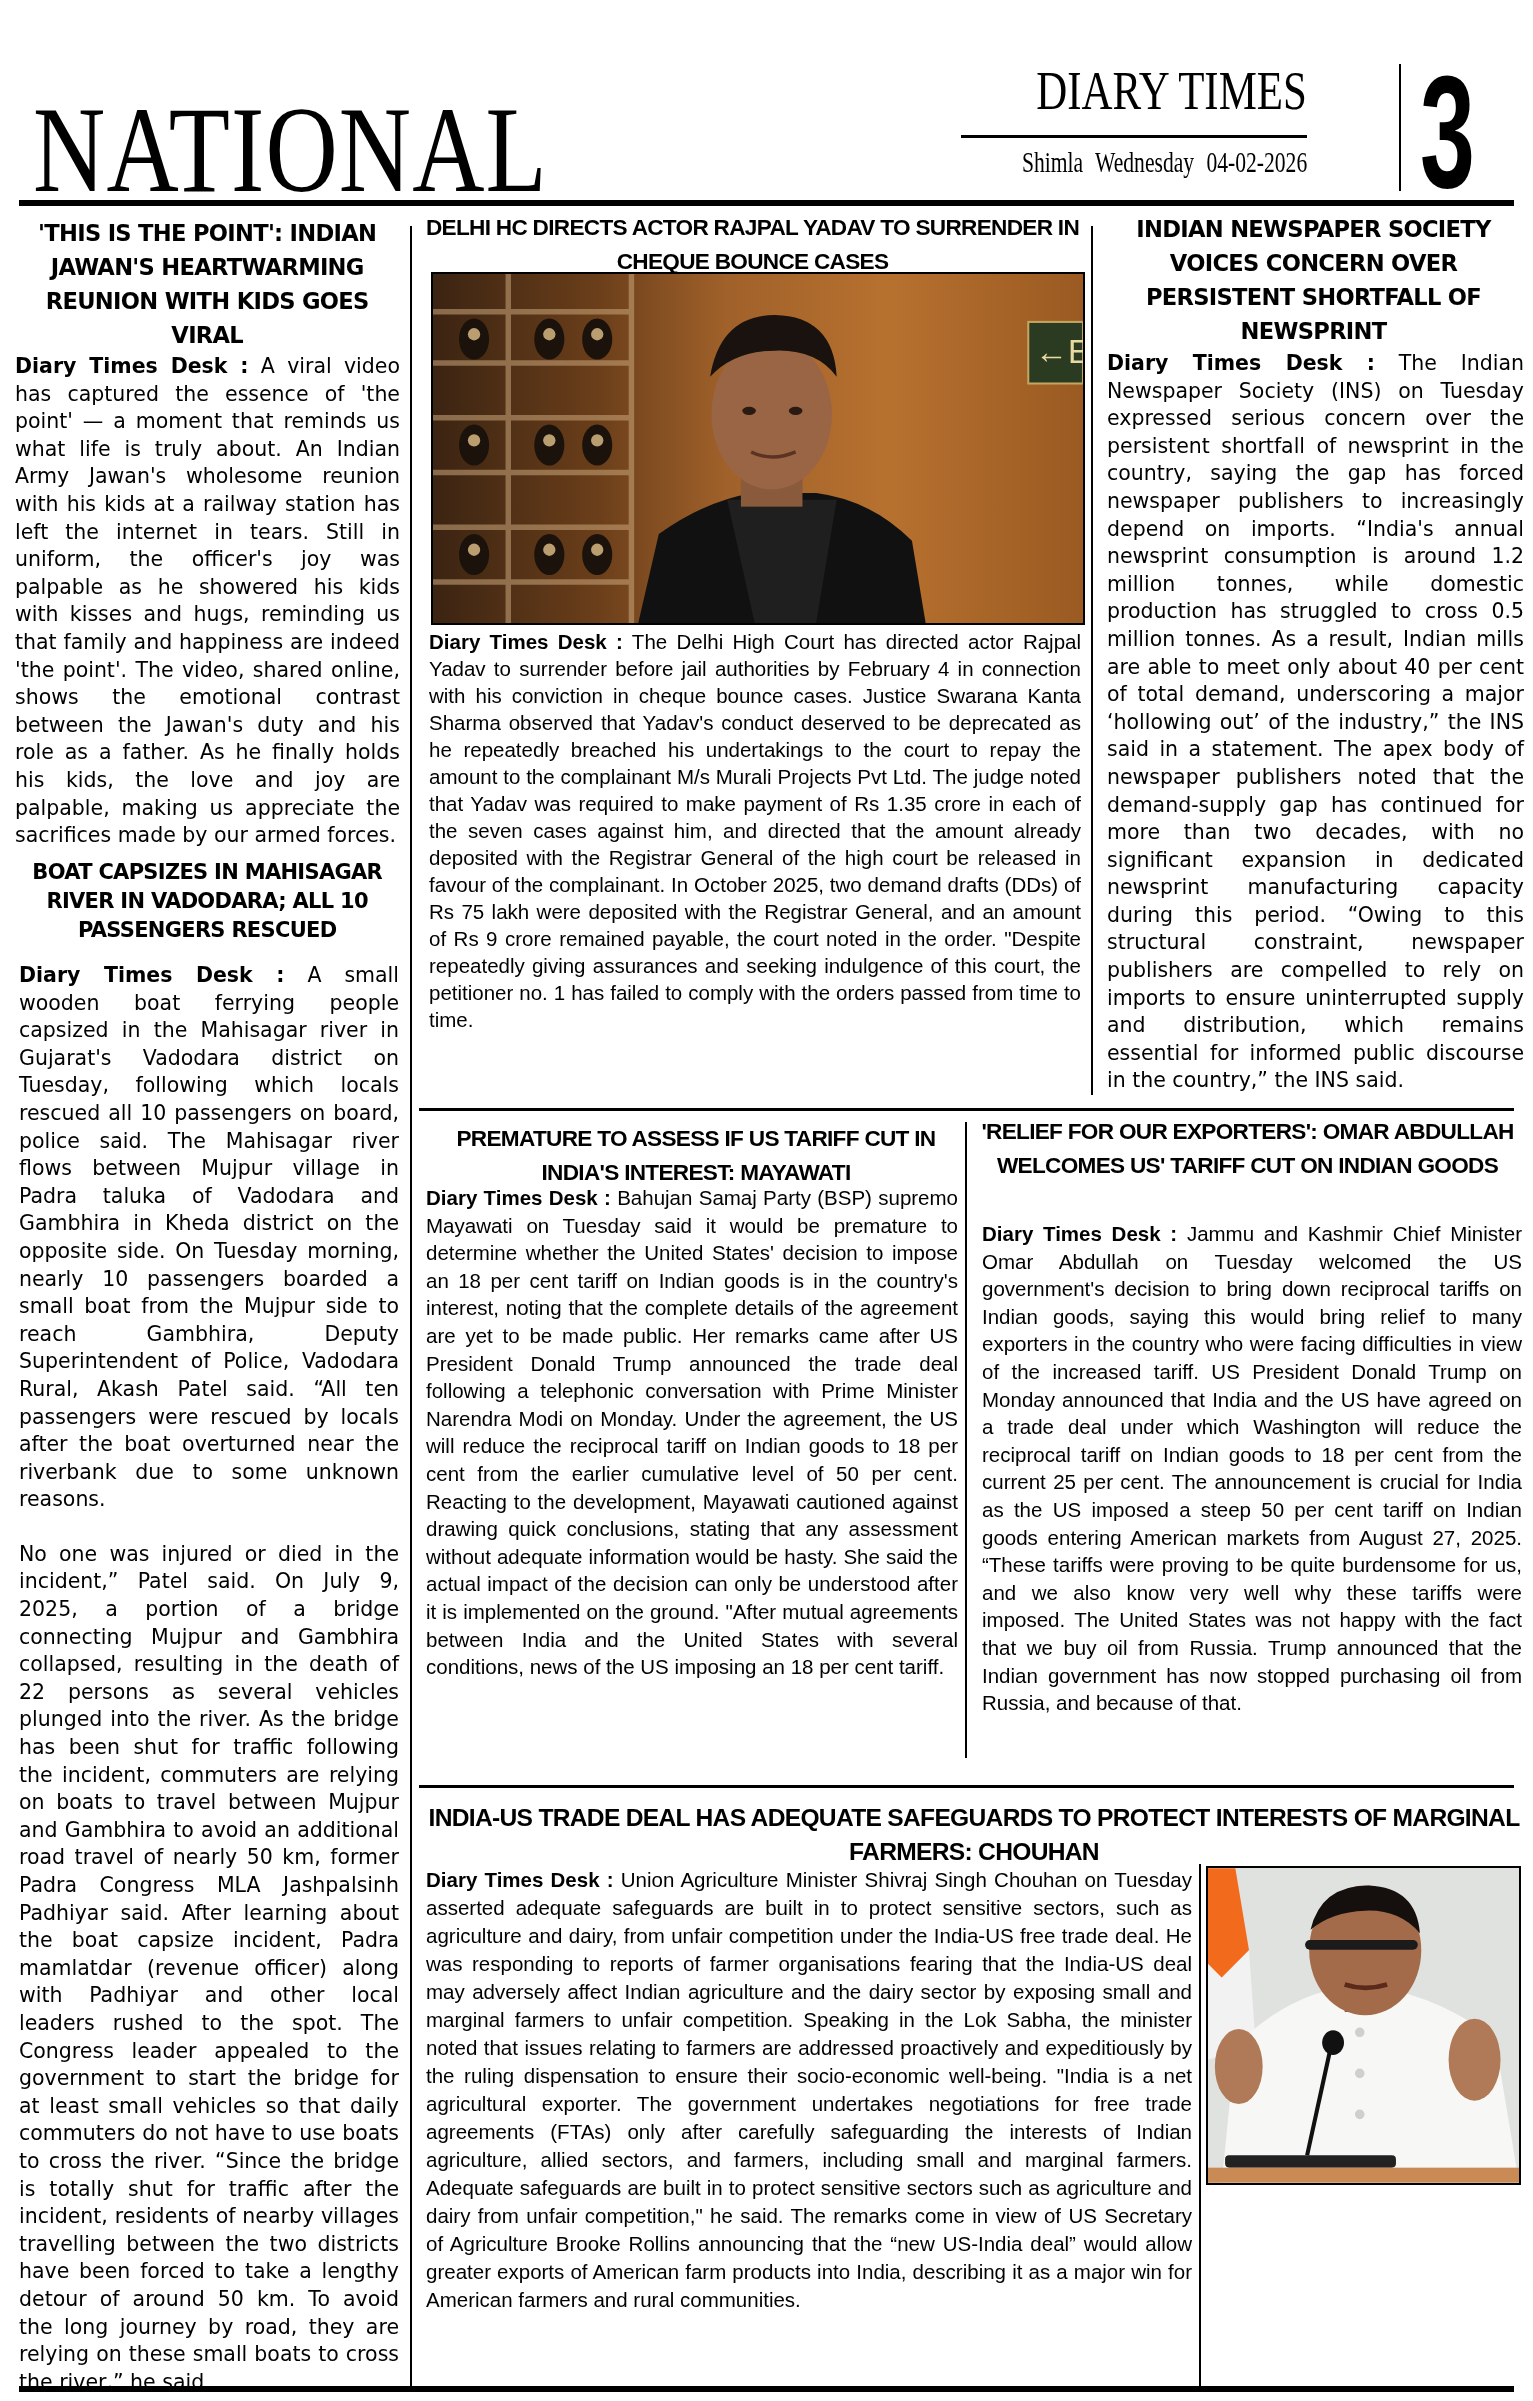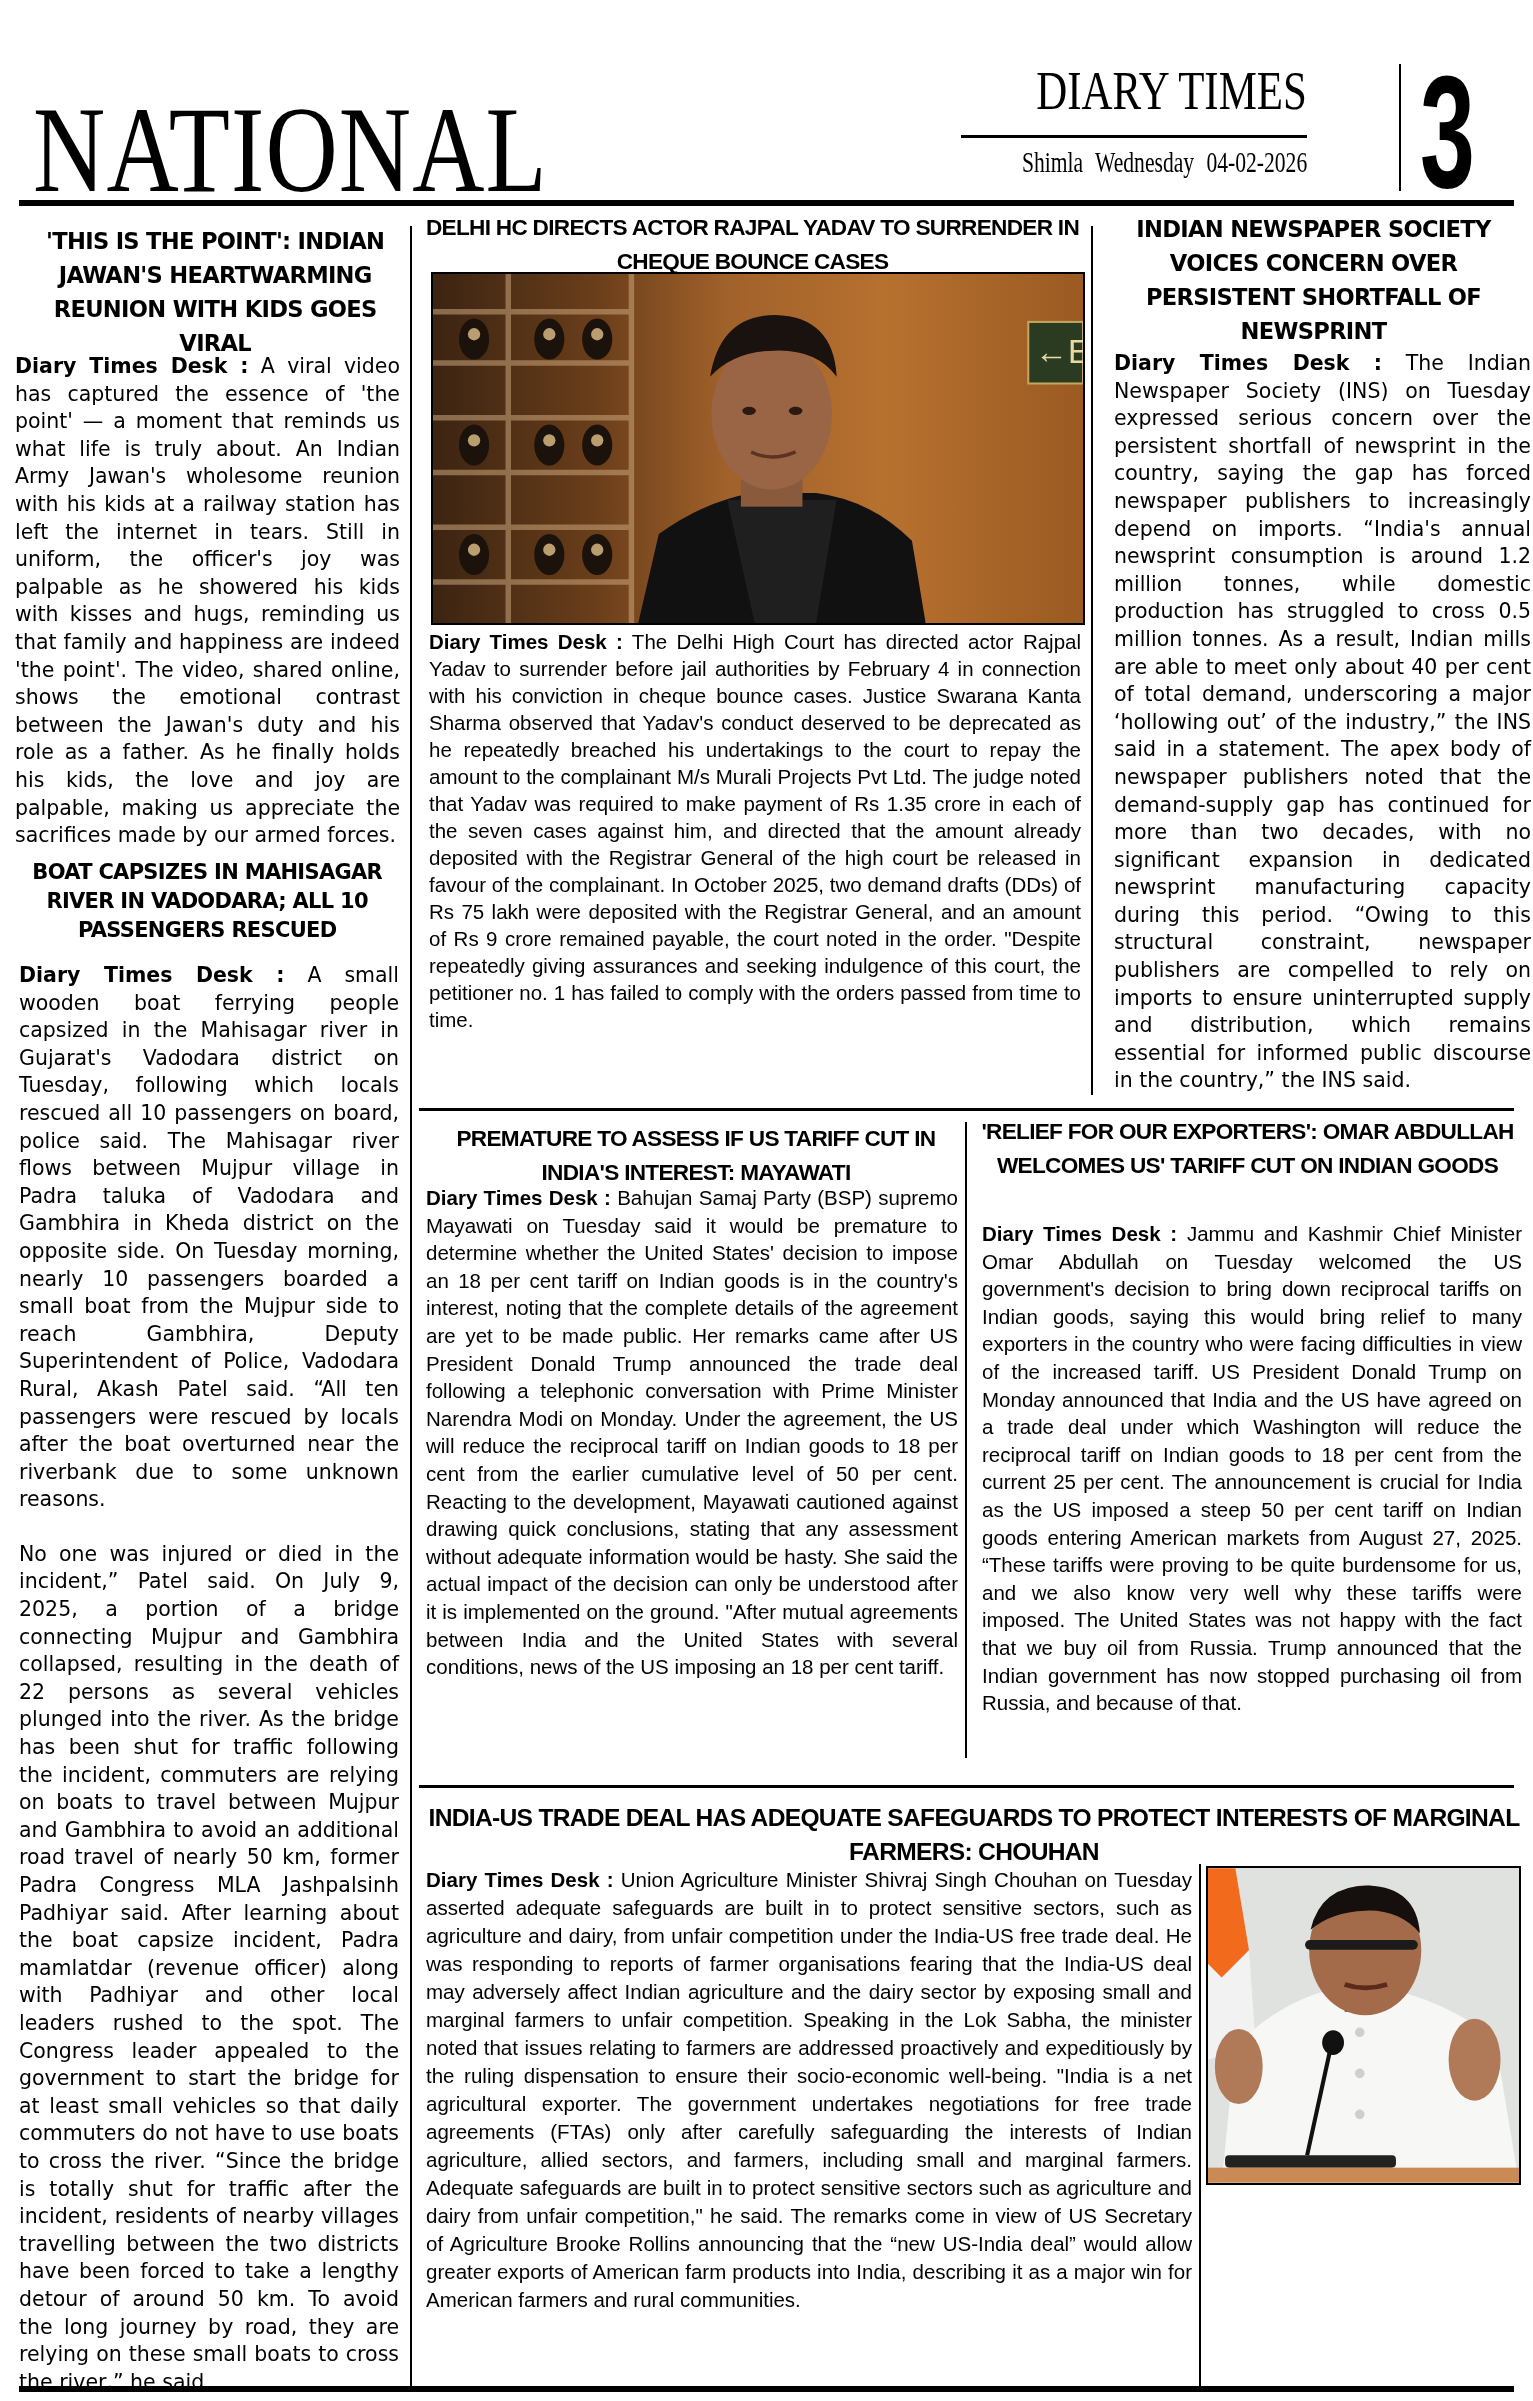--- a/index.html
+++ b/index.html
@@ -36,21 +36,21 @@
   .hrule { height: 3.4px; background: #000; }
   .hr1 { left: 419px; top: 1108px; width: 1095px; }
   .hr2 { left: 419px; top: 1785px; width: 1095px; }
   .hr3 { left: 19px; top: 2386px; width: 1495px; height: 5.5px; }
 
   .c2-head { left: 419px; top: 211px; width: 667px; font-size: 22.6px; line-height: 34px; }
   .c2-photo { left: 431px; top: 272px; width: 650px; height: 349px; border: 2.1px solid #000; overflow: hidden; background: linear-gradient(90deg, #3b2412 0%, #6a3e1a 25%, #a0612a 45%, #b7712f 70%, #9a5a22 100%); }
   .c2-body { left: 429px; top: 628px; width: 652px; font-size: 20.5px; line-height: 27px; }
 
   .c3-head { left: 1102px; top: 212px; width: 423px; font-size: 22.6px; line-height: 34px; }
-  .c3-body { left: 1107px; top: 350px; width: 417px; font-size: 20.5px; line-height: 27.6px; margin-left: 7px; }
+  .c3-body { left: 1107px; top: 350px; width: 417px; font-size: 20.5px; line-height: 27.6px; }
 
   .m-head { left: 419px; top: 1115px; width: 540px; font-size: 22.6px; line-height: 34px; }
   .m-body { left: 426px; top: 1184px; width: 532px; font-size: 20.5px; line-height: 27.6px; }
   .r-head { left: 972px; top: 1115px; width: 551px; font-size: 22.6px; line-height: 34px; }
   .r-body { left: 982px; top: 1220px; width: 540px; font-size: 20.5px; line-height: 27.6px; }
 
   .b-head { left: 419px; top: 1797px; width: 1102px; font-size: 24.6px; line-height: 34px; }
   .b-body { left: 426px; top: 1866px; width: 766px; font-size: 20.5px; line-height: 28px; }
   .b-photo { left: 1206px; top: 1866px; width: 311px; height: 315px; border: 2.1px solid #000; overflow: hidden; background: #d9dcd8; }
 
@@ -73,21 +73,21 @@
 
 <div class="abs vrule vr1"></div>
 <div class="abs vrule vr2"></div>
 <div class="abs vrule vr3"></div>
 <div class="abs vrule vr4"></div>
 <div class="abs hrule hr1"></div>
 <div class="abs hrule hr2"></div>
 <div class="abs hrule hr3"></div>
 
 <article>
-  <h2 class="abs headline col1-h1" style="margin:8px">'THIS IS THE POINT': INDIAN JAWAN'S HEARTWARMING REUNION WITH KIDS GOES VIRAL</h2>
+  <h2 class="abs headline col1-h1" style="margin:0">'THIS IS THE POINT': INDIAN JAWAN'S HEARTWARMING REUNION WITH KIDS GOES VIRAL</h2>
   <div class="abs body col1-b1">
     <p><span class="byline">Diary Times Desk :</span><span> A viral video has captured the essence of 'the point' — a moment that reminds us what life is truly about. An Indian Army Jawan's wholesome reunion with his kids at a railway station has left the internet in tears. Still in uniform, the officer's joy was palpable as he showered his kids with kisses and hugs, reminding us that family and happiness are indeed 'the point'. The video, shared online, shows the emotional contrast between the Jawan's duty and his role as a father. As he finally holds his kids, the love and joy are palpable, making us appreciate the sacrifices made by our armed forces.</span></p>
   </div>
 </article>
 
 <article>
   <h2 class="abs headline col1-h2" style="margin:0">BOAT CAPSIZES IN MAHISAGAR RIVER IN VADODARA; ALL 10 PASSENGERS RESCUED</h2>
   <div class="abs body col1-b2">
     <p><span class="byline">Diary Times Desk :</span><span> A small wooden boat ferrying people capsized in the Mahisagar river in Gujarat's Vadodara district on Tuesday, following which locals rescued all 10 passengers on board, police said. The Mahisagar river flows between Mujpur village in Padra taluka of Vadodara and Gambhira in Kheda district on the opposite side. On Tuesday morning, nearly 10 passengers boarded a small boat from the Mujpur side to reach Gambhira, Deputy Superintendent of Police, Vadodara Rural, Akash Patel said. “All ten passengers were rescued by locals after the boat overturned near the riverbank due to some unknown reasons.</span></p>
     <p style="margin-top:27px">No one was injured or died in the incident,” Patel said. On July 9, 2025, a portion of a bridge connecting Mujpur and Gambhira collapsed, resulting in the death of 22 persons as several vehicles plunged into the river. As the bridge has been shut for traffic following the incident, commuters are relying on boats to travel between Mujpur and Gambhira to avoid an additional road travel of nearly 50 km, former Padra Congress MLA Jashpalsinh Padhiyar said. After learning about the boat capsize incident, Padra mamlatdar (revenue officer) along with Padhiyar and other local leaders rushed to the spot. The Congress leader appealed to the government to start the bridge for at least small vehicles so that daily commuters do not have to use boats to cross the river. “Since the bridge is totally shut for traffic after the incident, residents of nearby villages travelling between the two districts have been forced to take a lengthy detour of around 50 km. To avoid the long journey by road, they are relying on these small boats to cross the river,” he said.</p>

